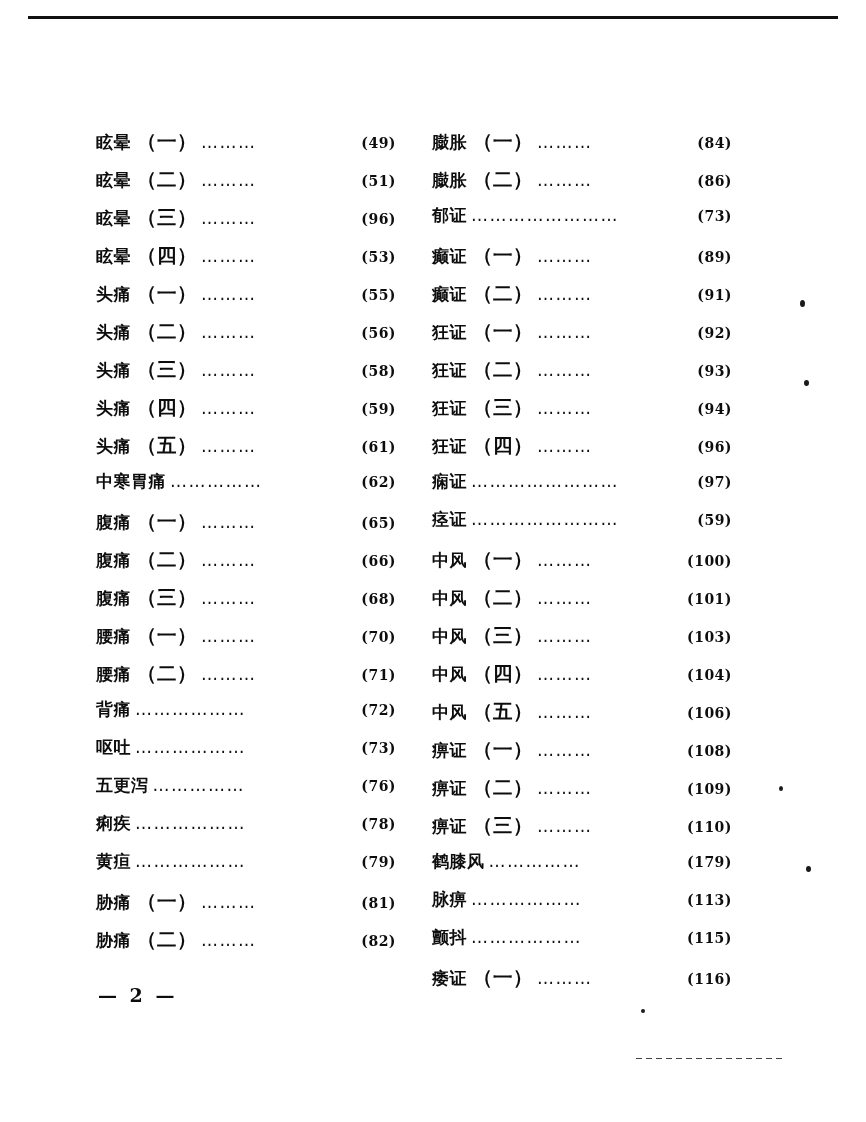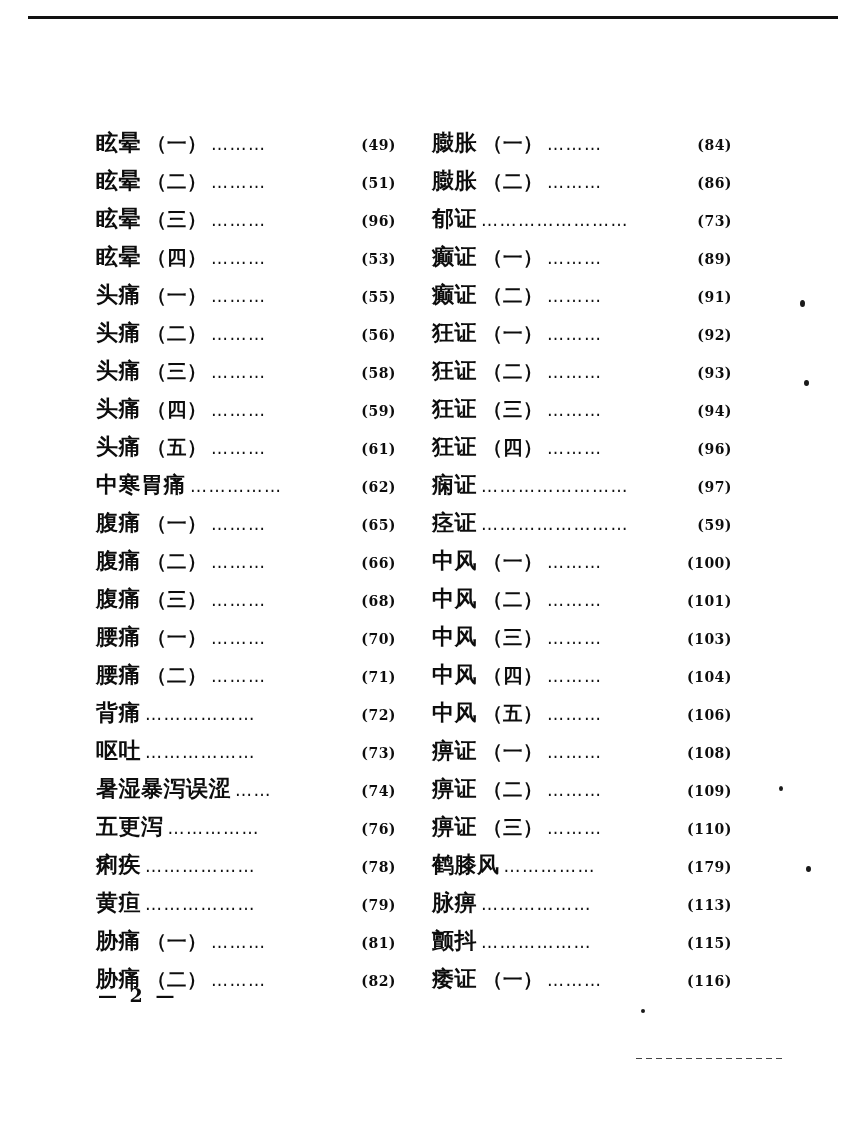--- a/index.html
+++ b/index.html
@@ -45,21 +45,21 @@
     display: flex;
     align-items: baseline;
     height: 38px;
     font-size: 19px;
     letter-spacing: 0.5px;
     white-space: nowrap;
   }
   .entry .title {
     font-weight: bold;
     font-family: "DejaVu Serif", "Liberation Serif", serif;
-    font-size: 22px;
+    font-size: 17px;
   }
   .entry .sub {
     font-weight: bold;
     font-family: "DejaVu Serif", "Liberation Serif", serif;
     font-size: 19.5px;
     margin-left: 6px;
   }
   .entry .leader {
     flex: 1 1 auto;
     overflow: hidden;
@@ -203,25 +203,20 @@
           <span class="title">背痛</span>
           <span class="leader">………………</span>
           <span class="pg">(72)</span>
         </div>
         <div class="entry">
           <span class="title">呕吐</span>
           <span class="leader">………………</span>
           <span class="pg">(73)</span>
         </div>
         <div class="entry">
-          <span class="title">暑湿暴泻误涩</span>
-          <span class="leader">……</span>
-          <span class="pg">(74)</span>
-        </div>
-        <div class="entry">
           <span class="title">五更泻</span>
           <span class="leader">……………</span>
           <span class="pg">(76)</span>
         </div>
         <div class="entry">
           <span class="title">痢疾</span>
           <span class="leader">………………</span>
           <span class="pg">(78)</span>
         </div>
         <div class="entry">

